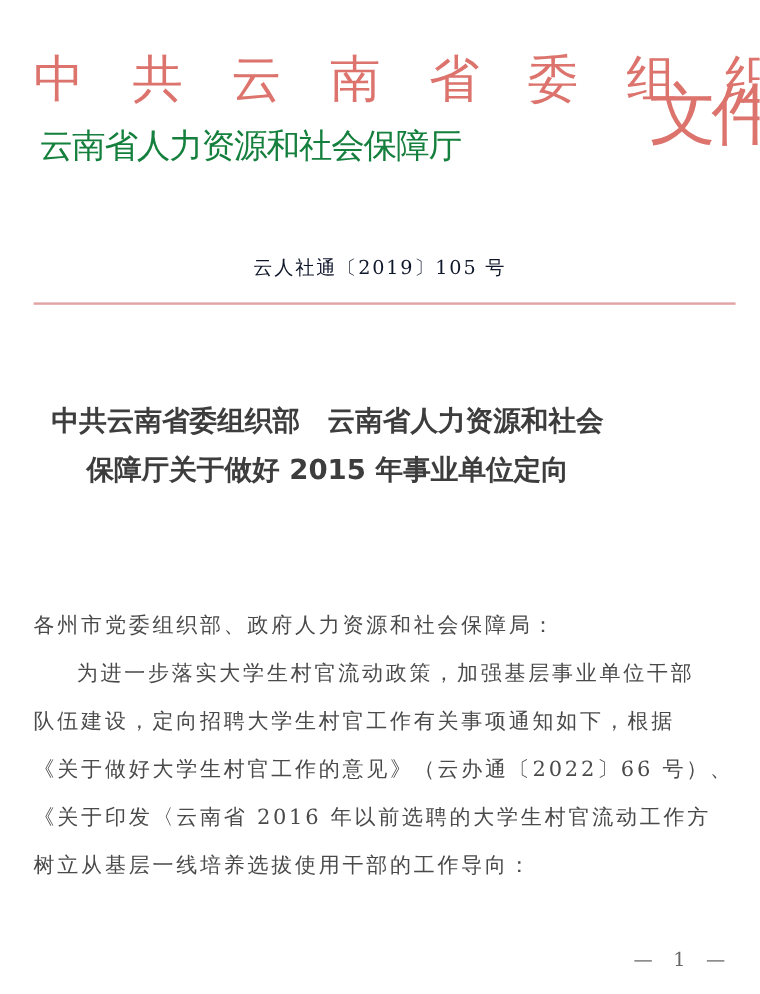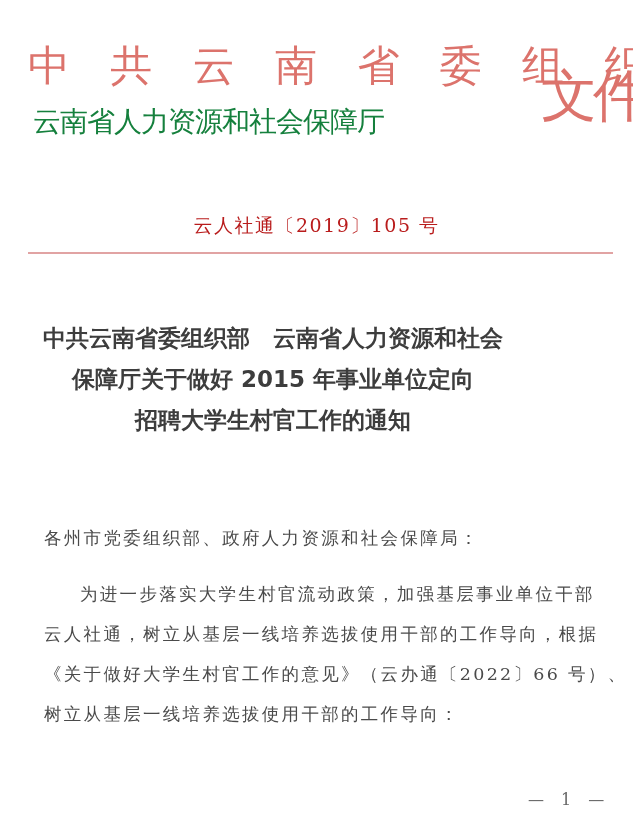--- a/index.html
+++ b/index.html
@@ -18,65 +18,65 @@
     font-family: "DejaVu Serif", serif; font-size: 28px; line-height: 48px;
     letter-spacing: -1px; white-space: nowrap;
   }
   .mast-suffix {
     position: absolute; left: 513px; top: 22px; color: #dc736c;
     font-family: "DejaVu Serif", serif; font-size: 56px; line-height: 64px;
     letter-spacing: -4px; white-space: nowrap;
   }
   .doc-number {
     position: absolute; left: 0; width: 633px; top: 213px; text-align: center;
-    color: #b91c1c; font-size: 19px; letter-spacing: 1.5px;
+    color: #0f172a; font-size: 16px; letter-spacing: 1.5px;
   }
   .red-rule {
     position: absolute; left: 28px; top: 252px; width: 585px; height: 2px; background: #e1a3a3;
   }
   .title {
-    position: absolute; left: 0; width: 546px; top: 318px; text-align: center;
+    position: absolute; left: 0; width: 546px; top: 331px; text-align: center;
     color: #3d3d3d; font-family: "DejaVu Sans", sans-serif; font-weight: bold;
     font-size: 23px; line-height: 41px;
   }
   .title .tl { display: block; white-space: nowrap; }
   .body {
     position: absolute; left: 28px; width: 582px; top: 502px;
     color: #4a4a4a; font-size: 17.5px; line-height: 40px; letter-spacing: 2.3px;
   }
-  .body p { margin: 16px; }
+  .body p { margin: 0; }
   .salutation { white-space: nowrap; }
   .para .line { display: block; white-space: nowrap; }
-  .para .line.first { padding-left: 36px; text-align: right; }
+  .para .line.first { padding-left: 36px; }
   .page-number {
     position: absolute; left: 528px; top: 790px; color: #666; font-size: 16px; letter-spacing: 6px; white-space: nowrap;
   }
 </style>
 </head>
 <body>
 
 <div class="masthead">
   <div class="mast-line1">中 共 云 南 省 委 组 织 部</div>
   <div class="mast-line2">云南省人力资源和社会保障厅</div>
   <div class="mast-suffix">文件</div>
 </div>
 
 <div class="doc-number">云人社通〔2019〕105 号</div>
 
 <div class="red-rule"></div>
 
 <div class="title">
   <span class="tl">中共云南省委组织部　云南省人力资源和社会</span>
   <span class="tl">保障厅关于做好 2015 年事业单位定向</span>
-  <span class="tl">招聘大学生村官工作的通知</span>
 </div>
 
 <div class="body">
   <p class="salutation">各州市党委组织部、政府人力资源和社会保障局：</p>
   <p class="para">
     <span class="line first">为进一步落实大学生村官流动政策，加强基层事业单位干部</span>
-    <span class="line">云人社通，树立从基层一线培养选拔使用干部的工作导向，根据</span>
+    <span class="line">队伍建设，定向招聘大学生村官工作有关事项通知如下，根据</span>
     <span class="line">《关于做好大学生村官工作的意见》（云办通〔2022〕66 号）、</span>
+    <span class="line">《关于印发〈云南省 2016 年以前选聘的大学生村官流动工作方</span>
     <span class="line">树立从基层一线培养选拔使用干部的工作导向：</span>
   </p>
 </div>
 
 <div class="page-number">— 1 —</div>
 
 </body></html>

